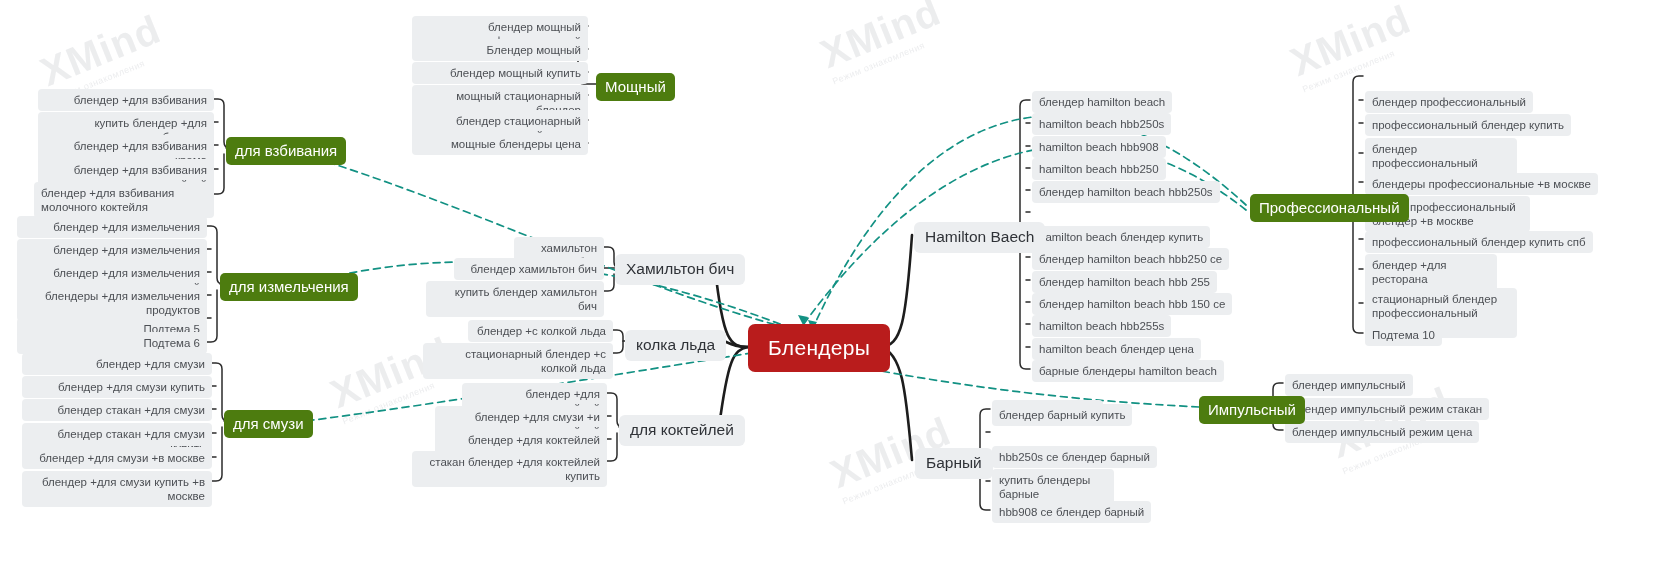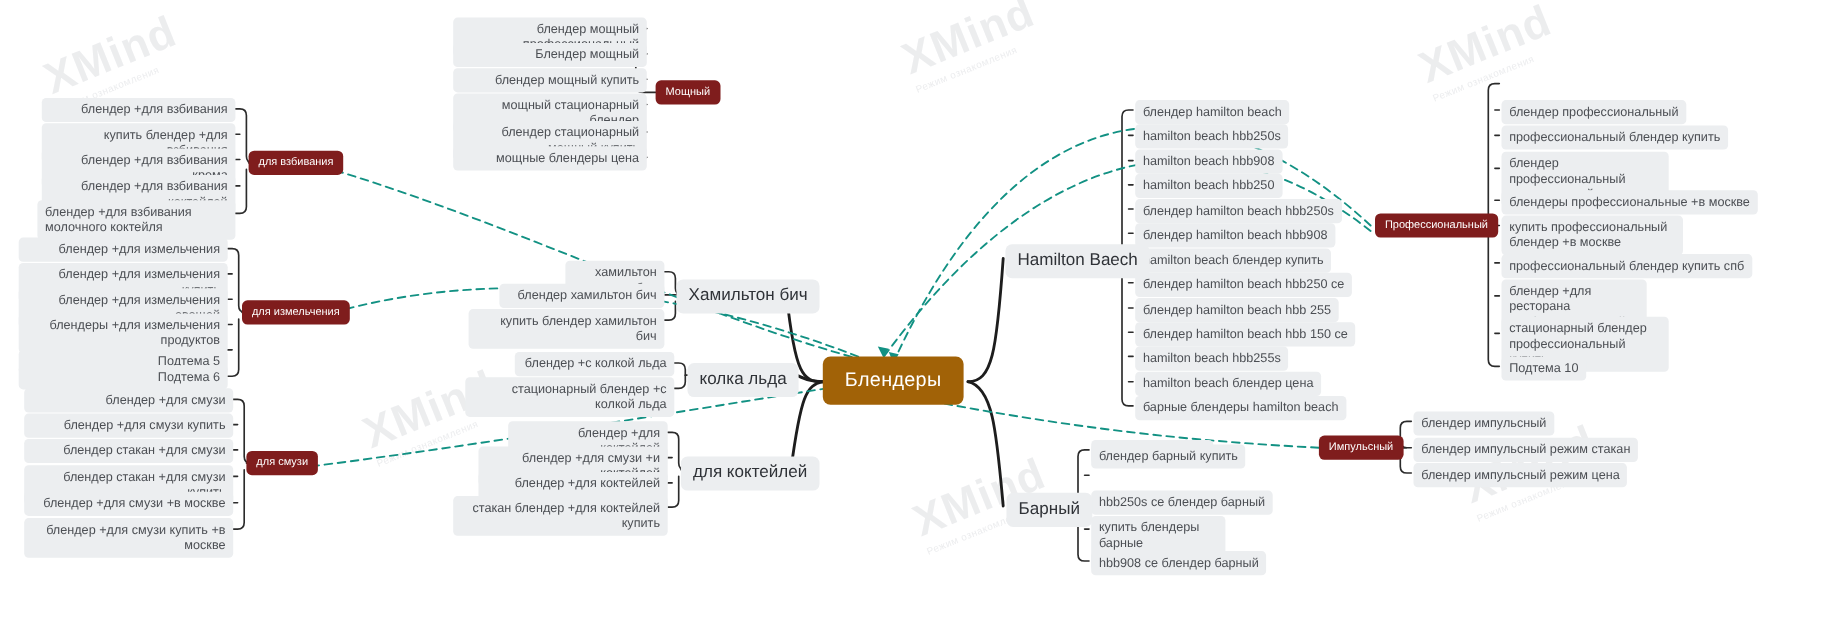--- a/index.html
+++ b/index.html
@@ -29,30 +29,30 @@
     white-space:pre-line; line-height:1.22;
   }
   .leaf {
     background:#eceef0; color:#4c4f54; border-radius:4px;
     font-size:11.5px; padding:4px 7px;
   }
   .leaf.r { justify-content:flex-end; text-align:right; }
   .leaf.l { justify-content:flex-start; text-align:left; }
 
   .branch {
-    background:#7f1d1d; color:#ffffff; border-radius:5px;
-    font-size:10px; padding:5px 9px; font-weight:400;
+    background:#4d7c0f; color:#ffffff; border-radius:5px;
+    font-size:15px; padding:5px 9px; font-weight:400;
   }
   .mid {
     background:#eceef0; color:#2f3237; border-radius:6px;
     font-size:15.5px; padding:6px 11px;
   }
   .center {
-    background:#a16207; color:#ffffff; border-radius:7px;
-    font-size:18px; padding:11px 20px; letter-spacing:.3px;
+    background:#b91c1c; color:#ffffff; border-radius:7px;
+    font-size:21px; padding:11px 20px; letter-spacing:.3px;
   }
 </style>
 </head>
 <body>
 
 <div id="stage">
 
   <div class="wm" style="left:40px;  top:28px;">XMind<small>Режим ознакомления</small></div>
   <div class="wm" style="left:330px; top:350px;">XMind<small>Режим ознакомления</small></div>
   <div class="wm" style="left:820px; top:10px;">XMind<small>Режим ознакомления</small></div>
@@ -208,21 +208,20 @@
   <div class="node leaf r" style="right:1073px; top:406px; width:172px;">блендер +для смузи +и коктейлей</div>
   <div class="node leaf r" style="right:1073px; top:429px; width:172px;">блендер +для коктейлей купить</div>
   <div class="node leaf r" style="right:1073px; top:451px; width:195px;">стакан блендер +для коктейлей купить</div>
   <div class="node mid" style="left:619px; top:415px;">для коктейлей</div>
 
   <div class="node leaf l" style="left:1032px; top:91px;">блендер hamilton beach</div>
   <div class="node leaf l" style="left:1032px; top:113px;">hamilton beach hbb250s</div>
   <div class="node leaf l" style="left:1032px; top:136px;">hamilton beach hbb908</div>
   <div class="node leaf l" style="left:1032px; top:158px;">hamilton beach hbb250</div>
   <div class="node leaf l" style="left:1032px; top:181px;">блендер hamilton beach hbb250s</div>
-  <div class="node leaf l" style="left:1032px; top:203px;">блендер hamilton beach hbb908</div>
   <div class="node leaf l" style="left:1032px; top:226px;">hamilton beach блендер купить</div>
   <div class="node leaf l" style="left:1032px; top:248px;">блендер hamilton beach hbb250 ce</div>
   <div class="node leaf l" style="left:1032px; top:271px;">блендер hamilton beach hbb 255</div>
   <div class="node leaf l" style="left:1032px; top:293px;">блендер hamilton beach hbb 150 ce</div>
   <div class="node leaf l" style="left:1032px; top:315px;">hamilton beach hbb255s</div>
   <div class="node leaf l" style="left:1032px; top:338px;">hamilton beach блендер цена</div>
   <div class="node leaf l" style="left:1032px; top:360px;">барные блендеры hamilton beach</div>
   <div class="node mid" style="left:914px; top:222px;">Hamilton Baech</div>
 
   <div class="node leaf l" style="left:992px; top:400px;">барные блендеры</div>

